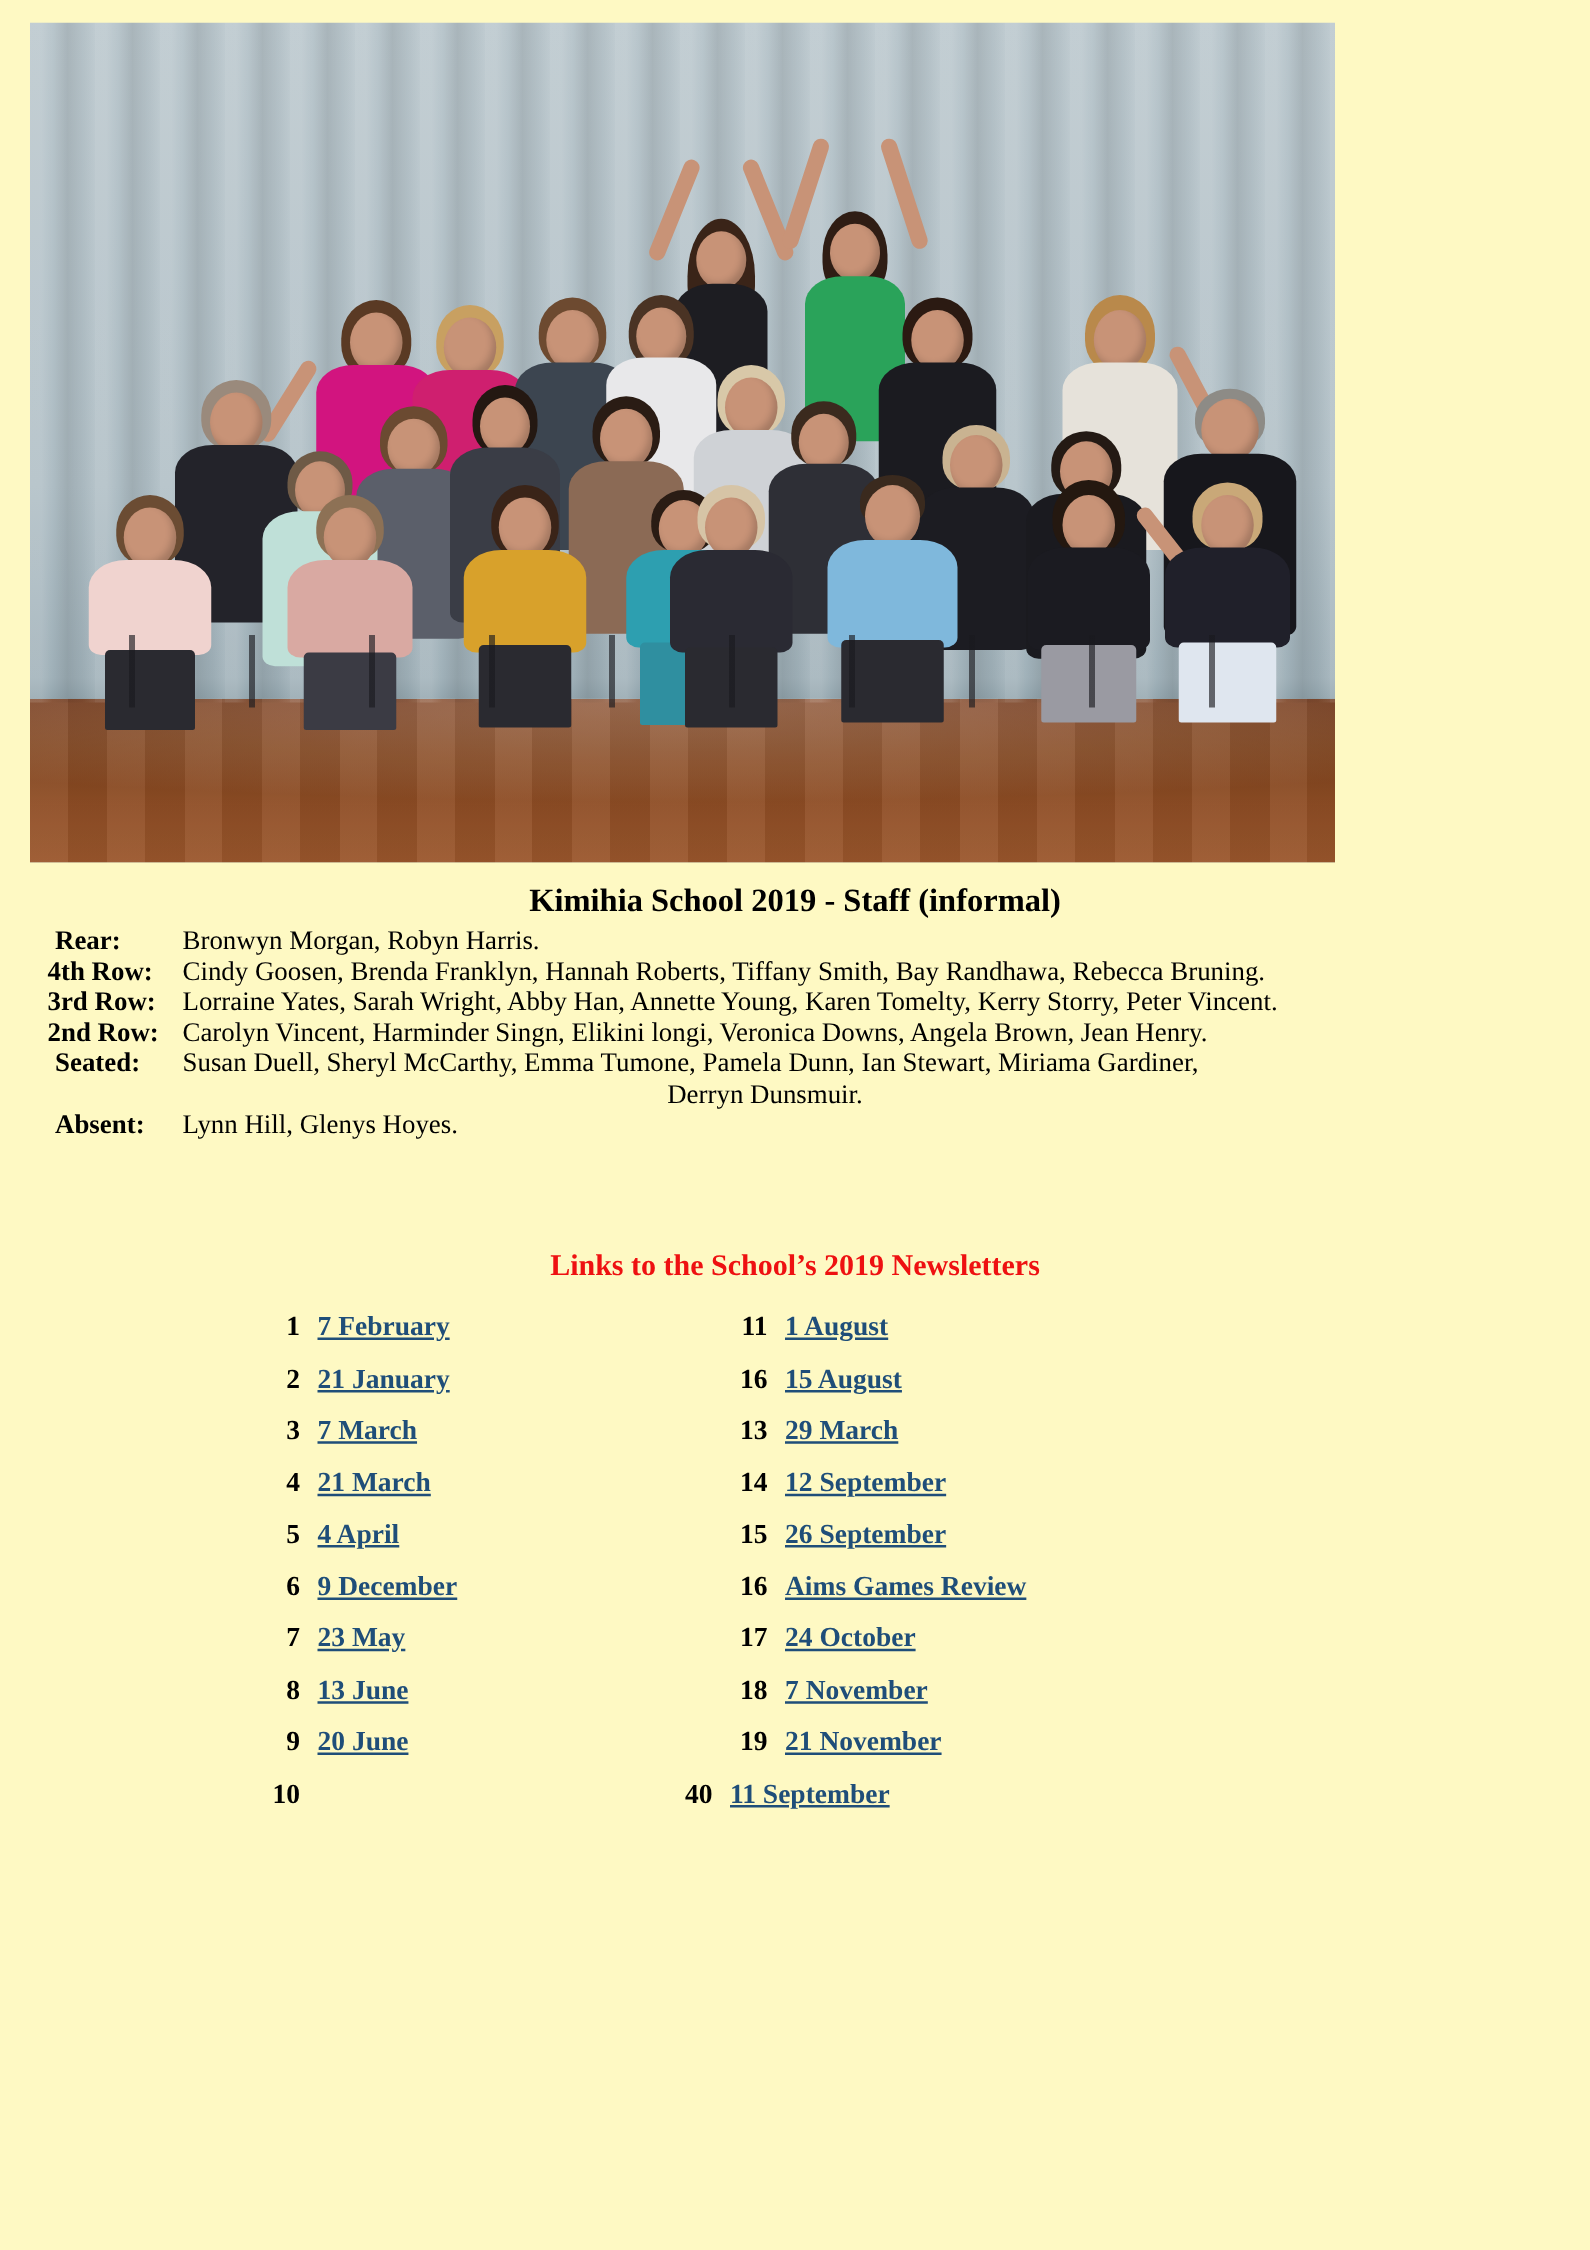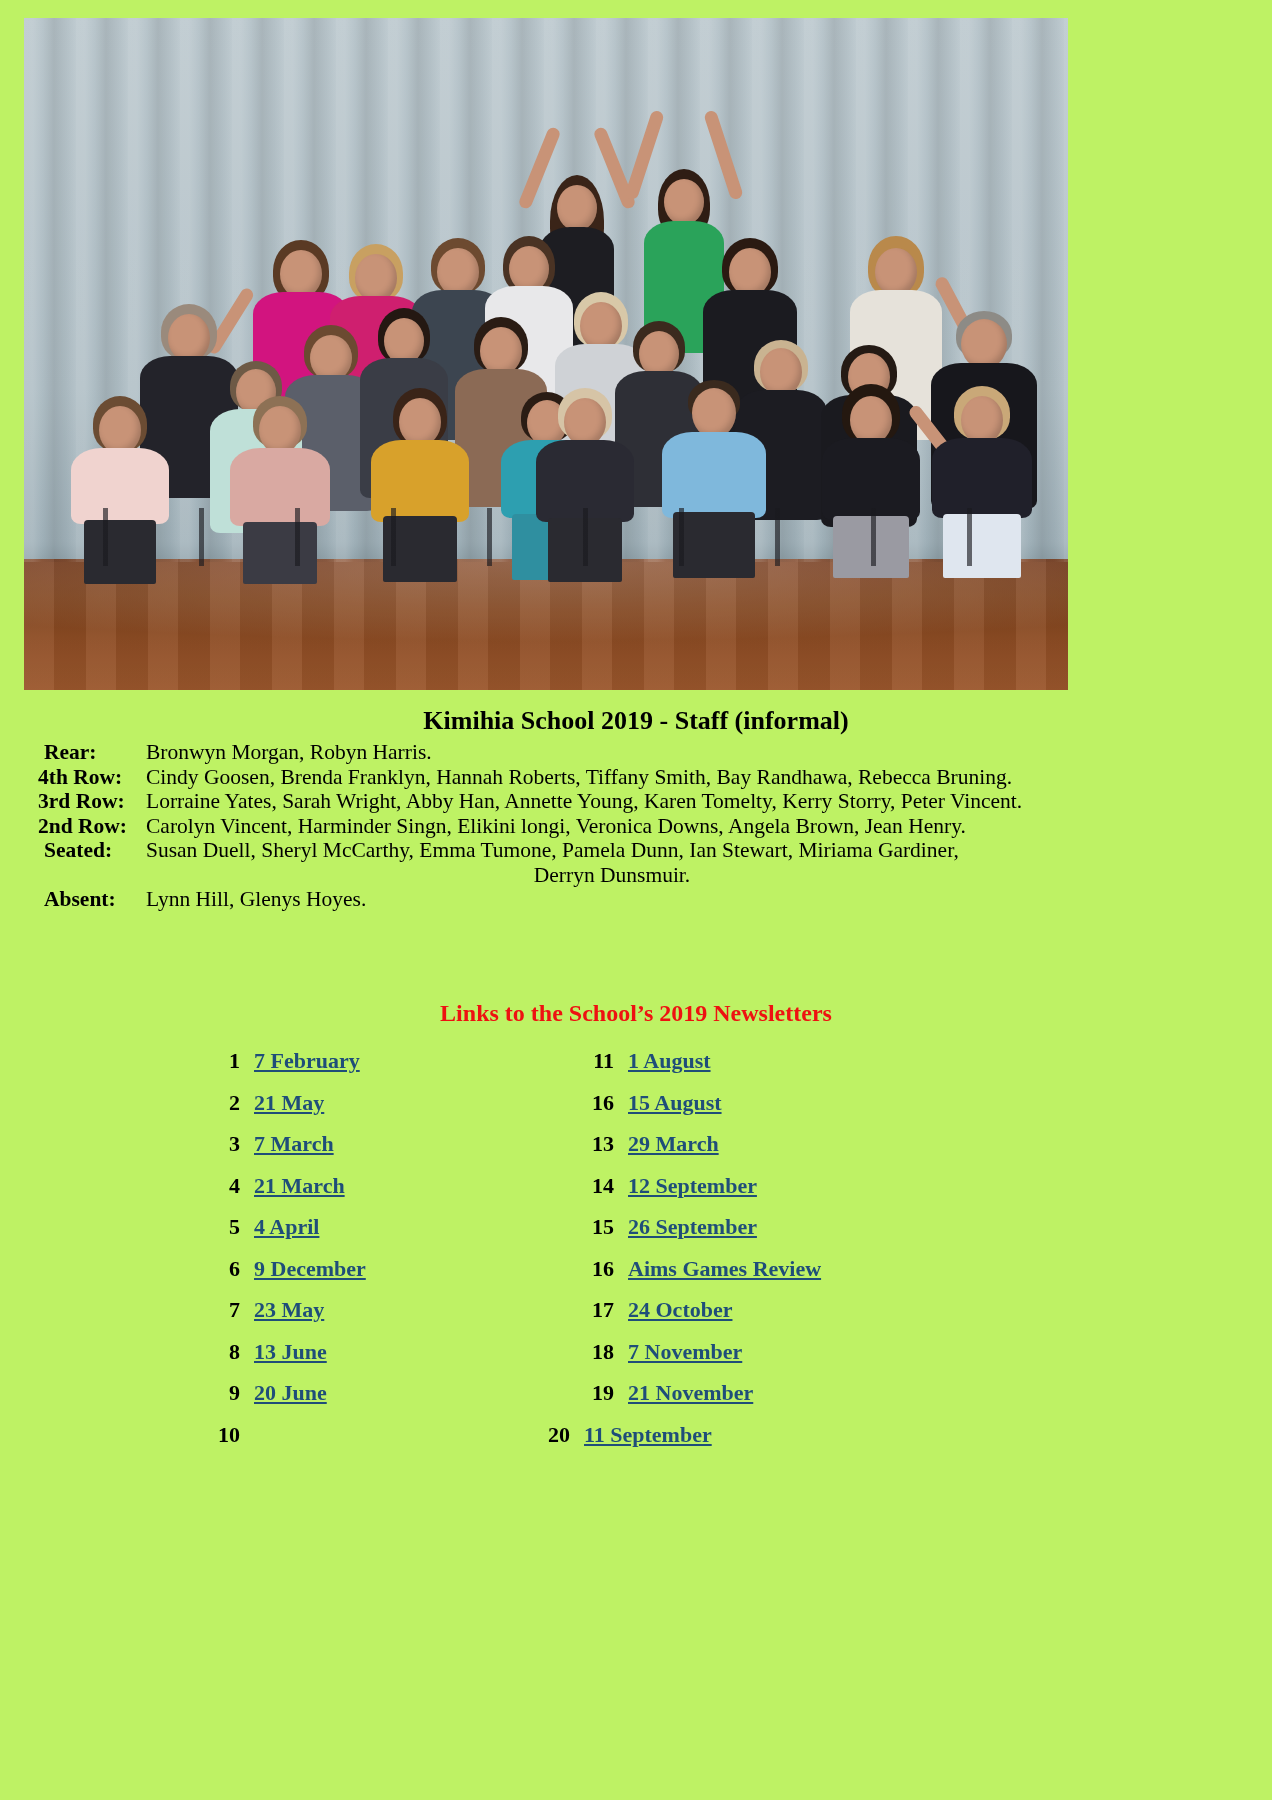--- a/index.html
+++ b/index.html
@@ -9,21 +9,21 @@
   }
   body {
     font-family: "Liberation Serif", serif;
     color: #000000;
   }
   .page {
     position: relative;
     width: 1272px;
     height: 1800px;
     margin: 0 auto;
-    background: #bef264;
+    background: #fef9c3;
     overflow: hidden;
   }
 
   
   .photo-wrap {
     position: absolute;
     left: 24px;
     top: 18px;
     width: 1044px;
     height: 672px;
@@ -387,21 +387,21 @@
 
   <div class="links-title">Links to the School’s 2019 Newsletters</div>
 
   <div class="links">
     <div class="num">1</div>
     <div class="lnk"><a href="#">7 February</a></div>
     <div class="num">11</div>
     <div class="lnk"><a href="#">1 August</a></div>
 
     <div class="num">2</div>
-    <div class="lnk"><a href="#">21 May</a></div>
+    <div class="lnk"><a href="#">21 January</a></div>
     <div class="num">16</div>
     <div class="lnk"><a href="#">15 August</a></div>
 
     <div class="num">3</div>
     <div class="lnk"><a href="#">7 March</a></div>
     <div class="num">13</div>
     <div class="lnk"><a href="#">29 March</a></div>
 
     <div class="num">4</div>
     <div class="lnk"><a href="#">21 March</a></div>
@@ -427,17 +427,17 @@
     <div class="lnk"><a href="#">13 June</a></div>
     <div class="num">18</div>
     <div class="lnk"><a href="#">7 November</a></div>
 
     <div class="num">9</div>
     <div class="lnk"><a href="#">20 June</a></div>
     <div class="num">19</div>
     <div class="lnk"><a href="#">21 November</a></div>
 
     <div class="num">10</div>
-    <div class="num">20</div>
+    <div class="num">40</div>
     <div class="lnk"><a href="#">11 September</a></div>
   </div>
 
 </div>
 
 </body></html>

